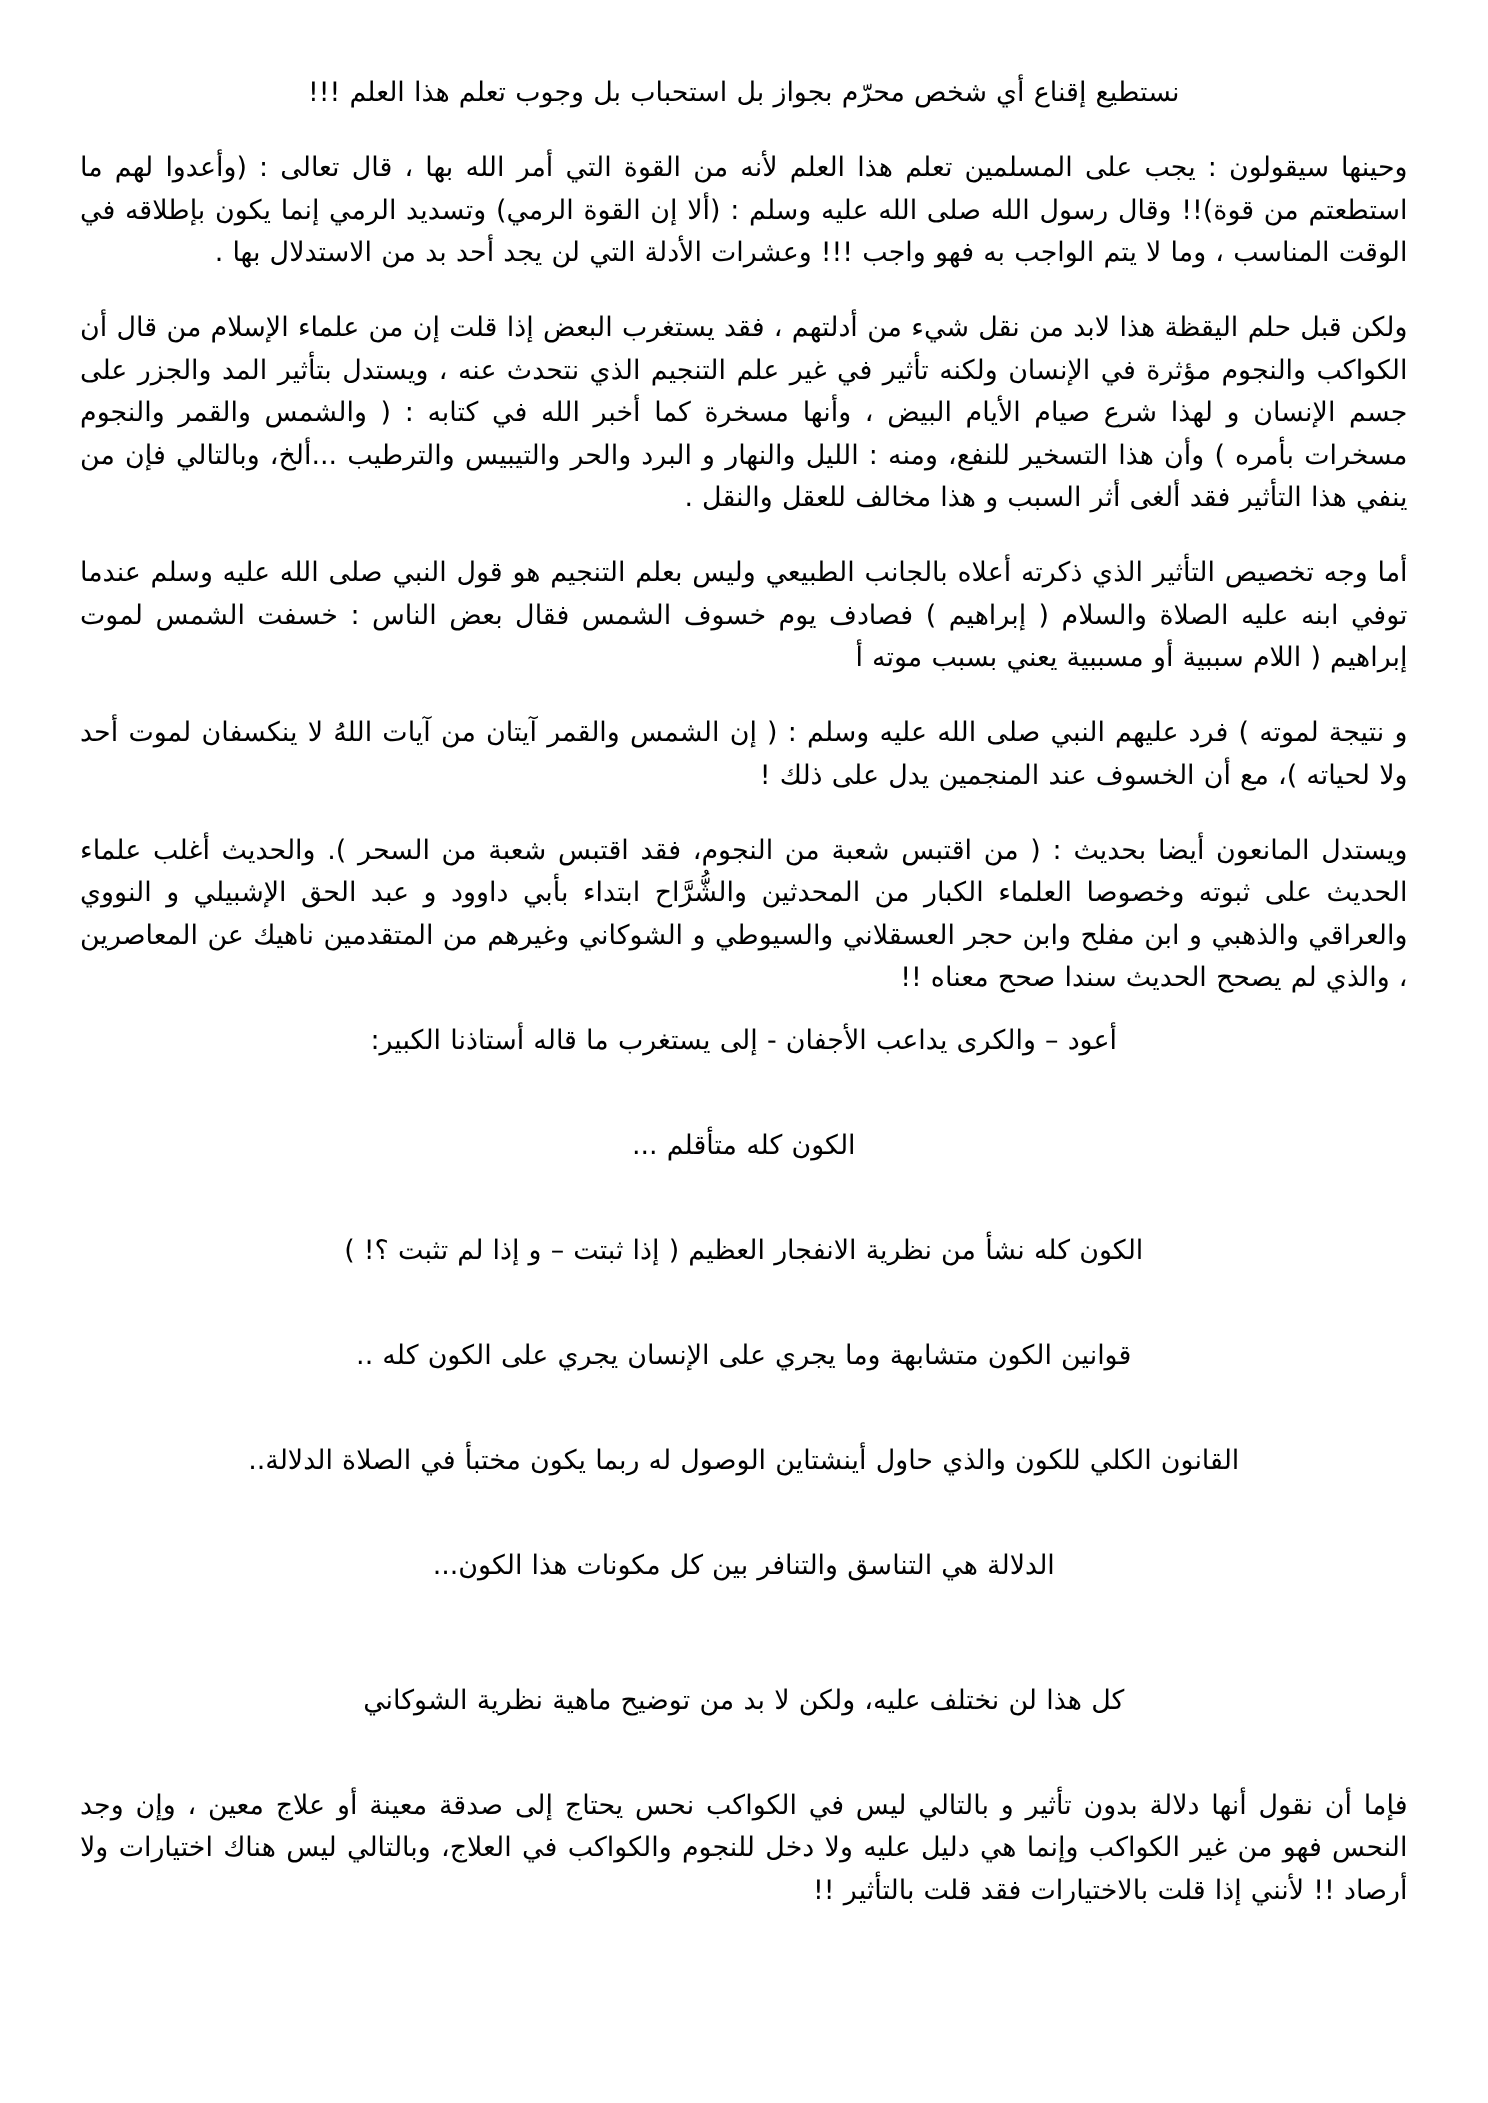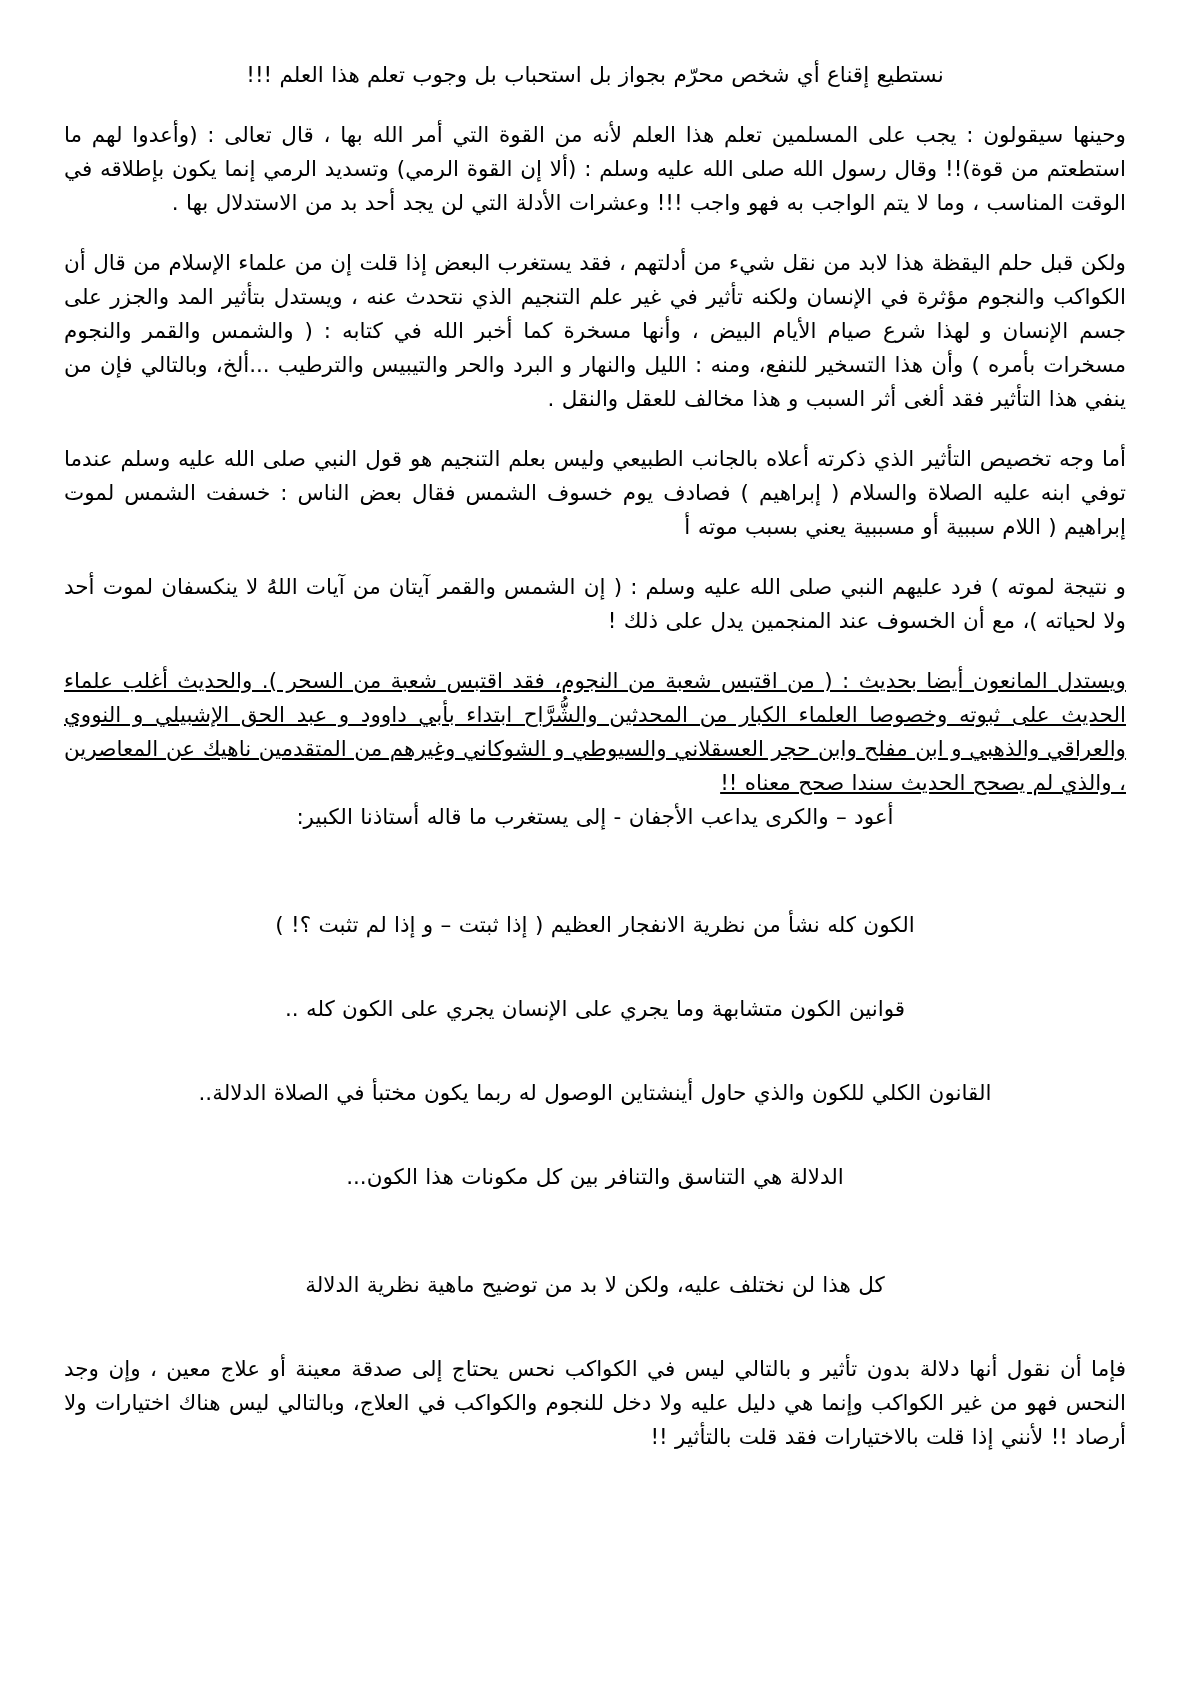--- a/index.html
+++ b/index.html
@@ -37,22 +37,21 @@
     line-height: 34px;
     color: #000000;
     margin: 0 0 26px 0;
     word-spacing: 0.5px;
   }
   .para.center-ish {
     text-align: right;
     text-align-last: center;
   }
   .para.tight {
-    margin-bottom: 0;
-    text-decoration: underline;
+    margin-bottom: 16px;
   }
   .spacer-md { height: 24px; }
 </style>
 </head>
 <body>
 
 <div class="page">
   <div class="content">
 
     <p class="para center-ish">نستطيع إقناع أي شخص محرّم بجواز بل استحباب بل وجوب تعلم هذا العلم !!!</p>
@@ -64,20 +63,21 @@
     <p class="para">أما وجه تخصيص التأثير الذي ذكرته أعلاه بالجانب الطبيعي وليس بعلم التنجيم هو قول النبي صلى الله عليه وسلم عندما توفي ابنه عليه الصلاة والسلام ( إبراهيم ) فصادف يوم خسوف الشمس فقال بعض الناس : خسفت الشمس لموت إبراهيم ( اللام سببية أو مسببية يعني بسبب موته أ</p>
 
     <p class="para">و نتيجة لموته ) فرد عليهم النبي صلى الله عليه وسلم : ( إن الشمس والقمر آيتان من آيات اللهُ لا ينكسفان لموت أحد ولا لحياته )، مع أن الخسوف عند المنجمين يدل على ذلك !</p>
 
     <p class="para tight">ويستدل المانعون أيضا بحديث : ( من اقتبس شعبة من النجوم، فقد اقتبس شعبة من السحر ). والحديث أغلب علماء الحديث على ثبوته وخصوصا العلماء الكبار من المحدثين والشُّرَّاح ابتداء بأبي داوود و عبد الحق الإشبيلي و النووي والعراقي والذهبي و ابن مفلح وابن حجر العسقلاني والسيوطي و الشوكاني وغيرهم من المتقدمين ناهيك عن المعاصرين ، والذي لم يصحح الحديث سندا صحح معناه !!</p>
 
     <p class="para center-ish">أعود – والكرى يداعب الأجفان - إلى يستغرب ما قاله أستاذنا الكبير:</p>
 
     <div class="spacer-md"></div>
 
+    <p class="para center-ish">الكون كله متأقلم ...</p>
 
     <div class="spacer-md"></div>
 
     <p class="para center-ish">الكون كله نشأ من نظرية الانفجار العظيم ( إذا ثبتت – و إذا لم تثبت ؟! )</p>
 
     <div class="spacer-md"></div>
 
     <p class="para center-ish">قوانين الكون متشابهة وما يجري على الإنسان يجري على الكون كله ..</p>
 
     <div class="spacer-md"></div>
@@ -86,20 +86,20 @@
 
     <div class="spacer-md"></div>
 
     <p class="para center-ish">الدلالة هي التناسق والتنافر بين كل مكونات هذا الكون...</p>
 
     <div class="spacer-md"></div>
 
 
     <div class="spacer-md"></div>
 
-    <p class="para center-ish">كل هذا لن نختلف عليه، ولكن لا بد من توضيح ماهية نظرية الدلالة</p>
+    <p class="para center-ish">كل هذا لن نختلف عليه، ولكن لا بد من توضيح ماهية نظرية الشوكاني</p>
 
     <div class="spacer-md"></div>
 
     <p class="para">فإما أن نقول أنها دلالة بدون تأثير و بالتالي ليس في الكواكب نحس يحتاج إلى صدقة معينة أو علاج معين ، وإن وجد النحس فهو من غير الكواكب وإنما هي دليل عليه ولا دخل للنجوم والكواكب في العلاج، وبالتالي ليس هناك اختيارات ولا أرصاد !! لأنني إذا قلت بالاختيارات فقد قلت بالتأثير !!</p>
 
   </div>
 </div>
 
 </body></html>

